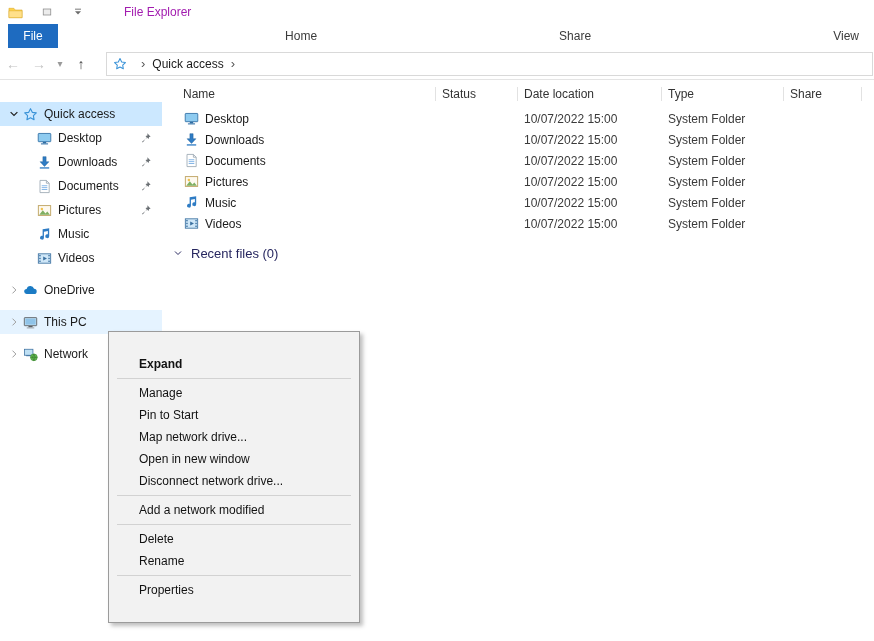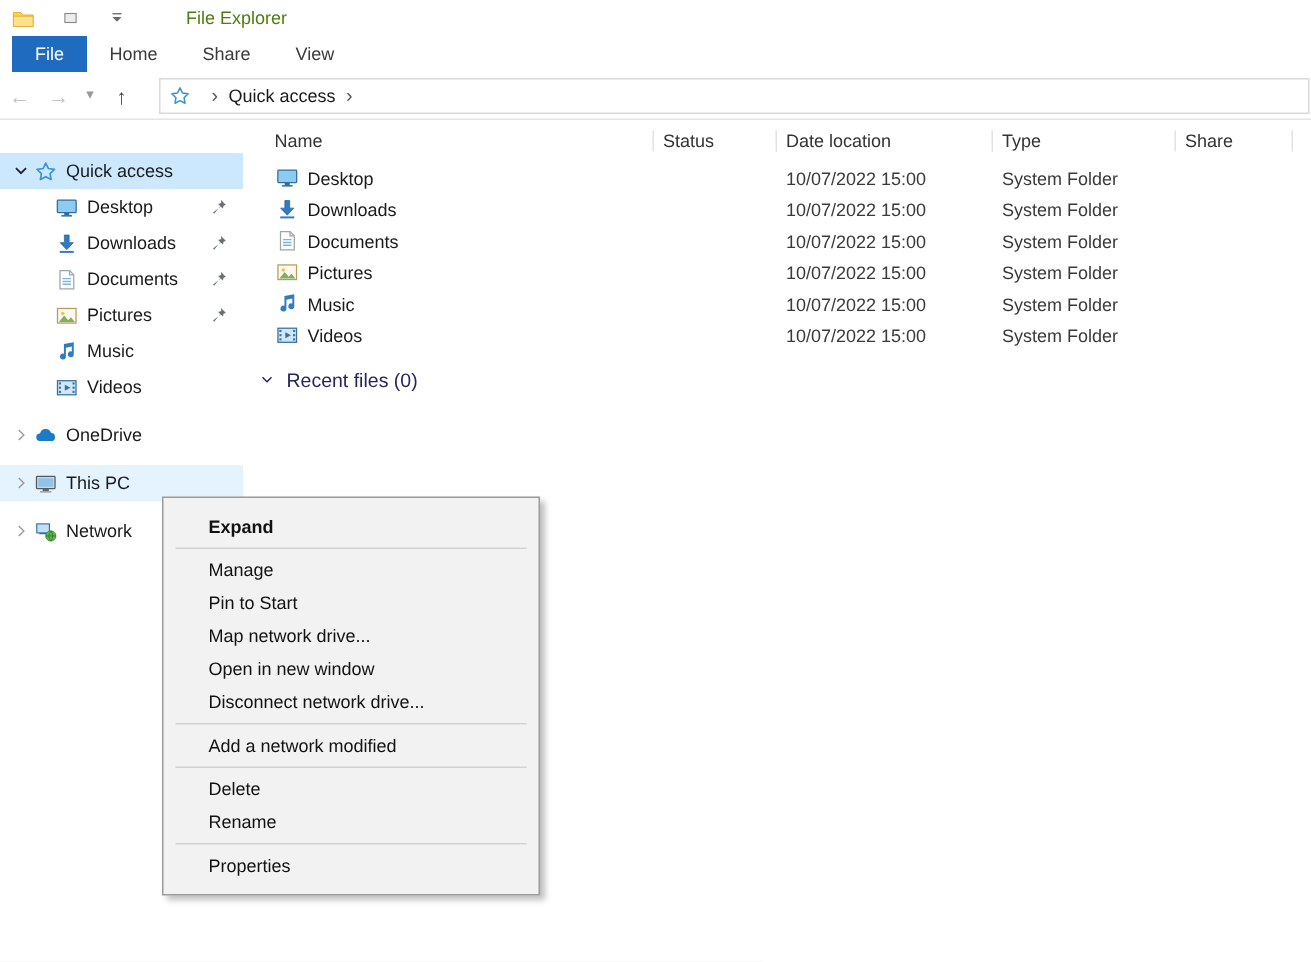--- a/index.html
+++ b/index.html
@@ -4,24 +4,24 @@
 <style>
   * { margin:0; padding:0; box-sizing:border-box; }
   body { background:#e9e9e9; font-family:"Liberation Sans","DejaVu Sans",sans-serif; }
   .window { position:relative; width:874px; height:641px; background:#fff; overflow:hidden;
             font-size:12px; color:#1a1a1a; }
 
   
   .titlebar { height:24px; display:flex; align-items:center; padding-left:7px; }
   .qat { display:flex; align-items:center; gap:9px; margin-left:10px; color:#555; }
   .qat .icon svg { width:12px; height:12px; }
-  .title-text { margin-left:32px; color:#4d7c0f; }
-
-  
-  .tabsrow { height:24px; display:flex; align-items:stretch; }
+  .title-text { margin-left:32px; color:#a21caf; }
+
+  
+  .tabsrow { height:24px; display:flex; align-items:stretch;justify-content:space-between; }
   .file-tab { background:var(--file-tab-bg,#1e6bc0); color:#fff; width:50px; margin-left:8px;
               display:flex; align-items:center; justify-content:center; }
   .tab { padding:0 15px; display:flex; align-items:center; color:#3b3b3b; }
 
   
   .addrrow { height:32px; display:flex; align-items:center; border-bottom:1px solid #e4e4e4; }
   .nav-arrows { display:flex; align-items:center; }
   .arrow { width:26px; text-align:center; font-size:14px; color:#444; }
   .arrow.disabled { color:#c3c3c3; }
   .arrow.small { width:16px; font-size:10px; color:#9a9a9a; }
@@ -63,21 +63,21 @@
   .group-header .gchev { display:flex; align-items:center; margin-right:7px; }
   .group-header .gchev svg { width:12px; height:12px; }
   .rows { margin-bottom:6px; }
   .file-row { display:flex; align-items:center; height:21px; }
   .file-row .cell { display:flex; align-items:center; height:100%; }
   .file-row .c-date, .file-row .c-type { color:#3a3a3a; }
 
   
   .context-menu { position:absolute; left:108px; top:331px; width:252px;
                   background:var(--menu-bg,#f2f2f2); border:1px solid #9b9b9b;
-                  box-shadow:3px 3px 4px rgba(0,0,0,.25); padding:8px 0; z-index:10; }
+                  box-shadow:3px 3px 4px rgba(0,0,0,.25); padding:21px 0; z-index:10; }
   .menu-item { height:22px; line-height:22px; padding-left:30px; color:#121212; }
   .menu-item.bold { font-weight:bold; }
   .menu-sep { height:1px; background:#d2d2d2; margin:3px 8px; }
 </style>
 </head>
 <body>
 
 <div class="window">
 
   <div class="titlebar">

